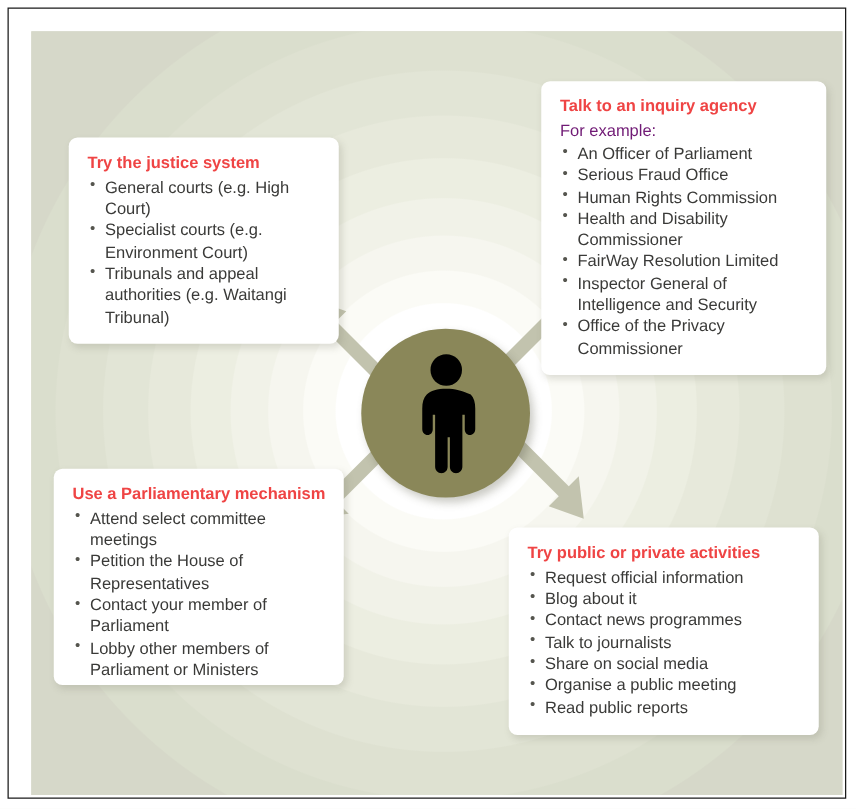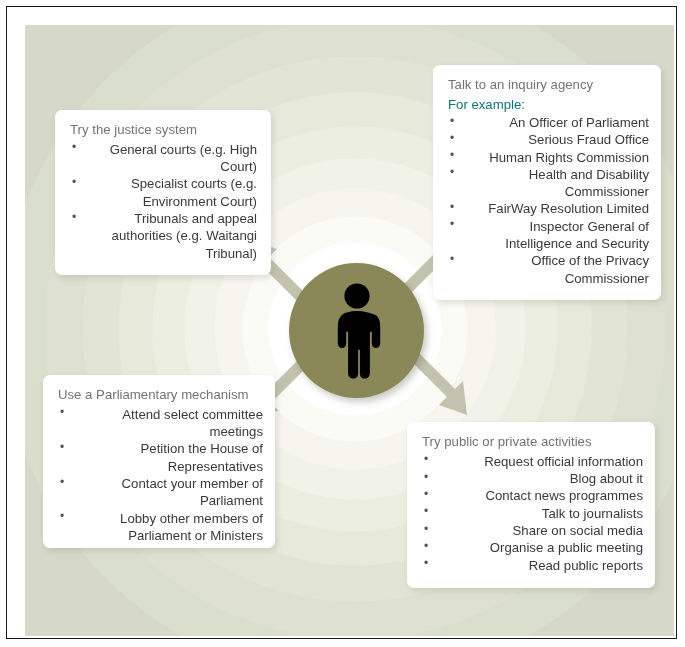--- a/index.html
+++ b/index.html
@@ -64,32 +64,32 @@
     position:absolute;
     background:#ffffff;
     border-radius:7px;
     box-shadow:2px 3px 6px rgba(120,120,100,0.22);
     box-sizing:border-box;
     color:#3a3a38;
   }
   .box h3{
     margin:0 0 2px 0;
     font-size:13.2px;
-    font-weight:normal;
+    font-weight:bold;
     line-height:1.28;
-    color:#737373;
+    color:#ef4444;
   }
   .box .intro{
     margin:0 0 1px 0;
     font-size:13.2px;
     line-height:1.3;
-    color:#0f766e;
+    color:#701a75;
   }
   .box ul{
-    margin:0; padding:0; list-style:none;text-align:right;
+    margin:0; padding:0; list-style:none;
   }
   .box li{
     position:relative;
     padding-left:14px;
     font-size:13.2px;
     line-height:1.31;
     color:#3a3a38;
     margin-top:0px;
   }
   .box li:before{

